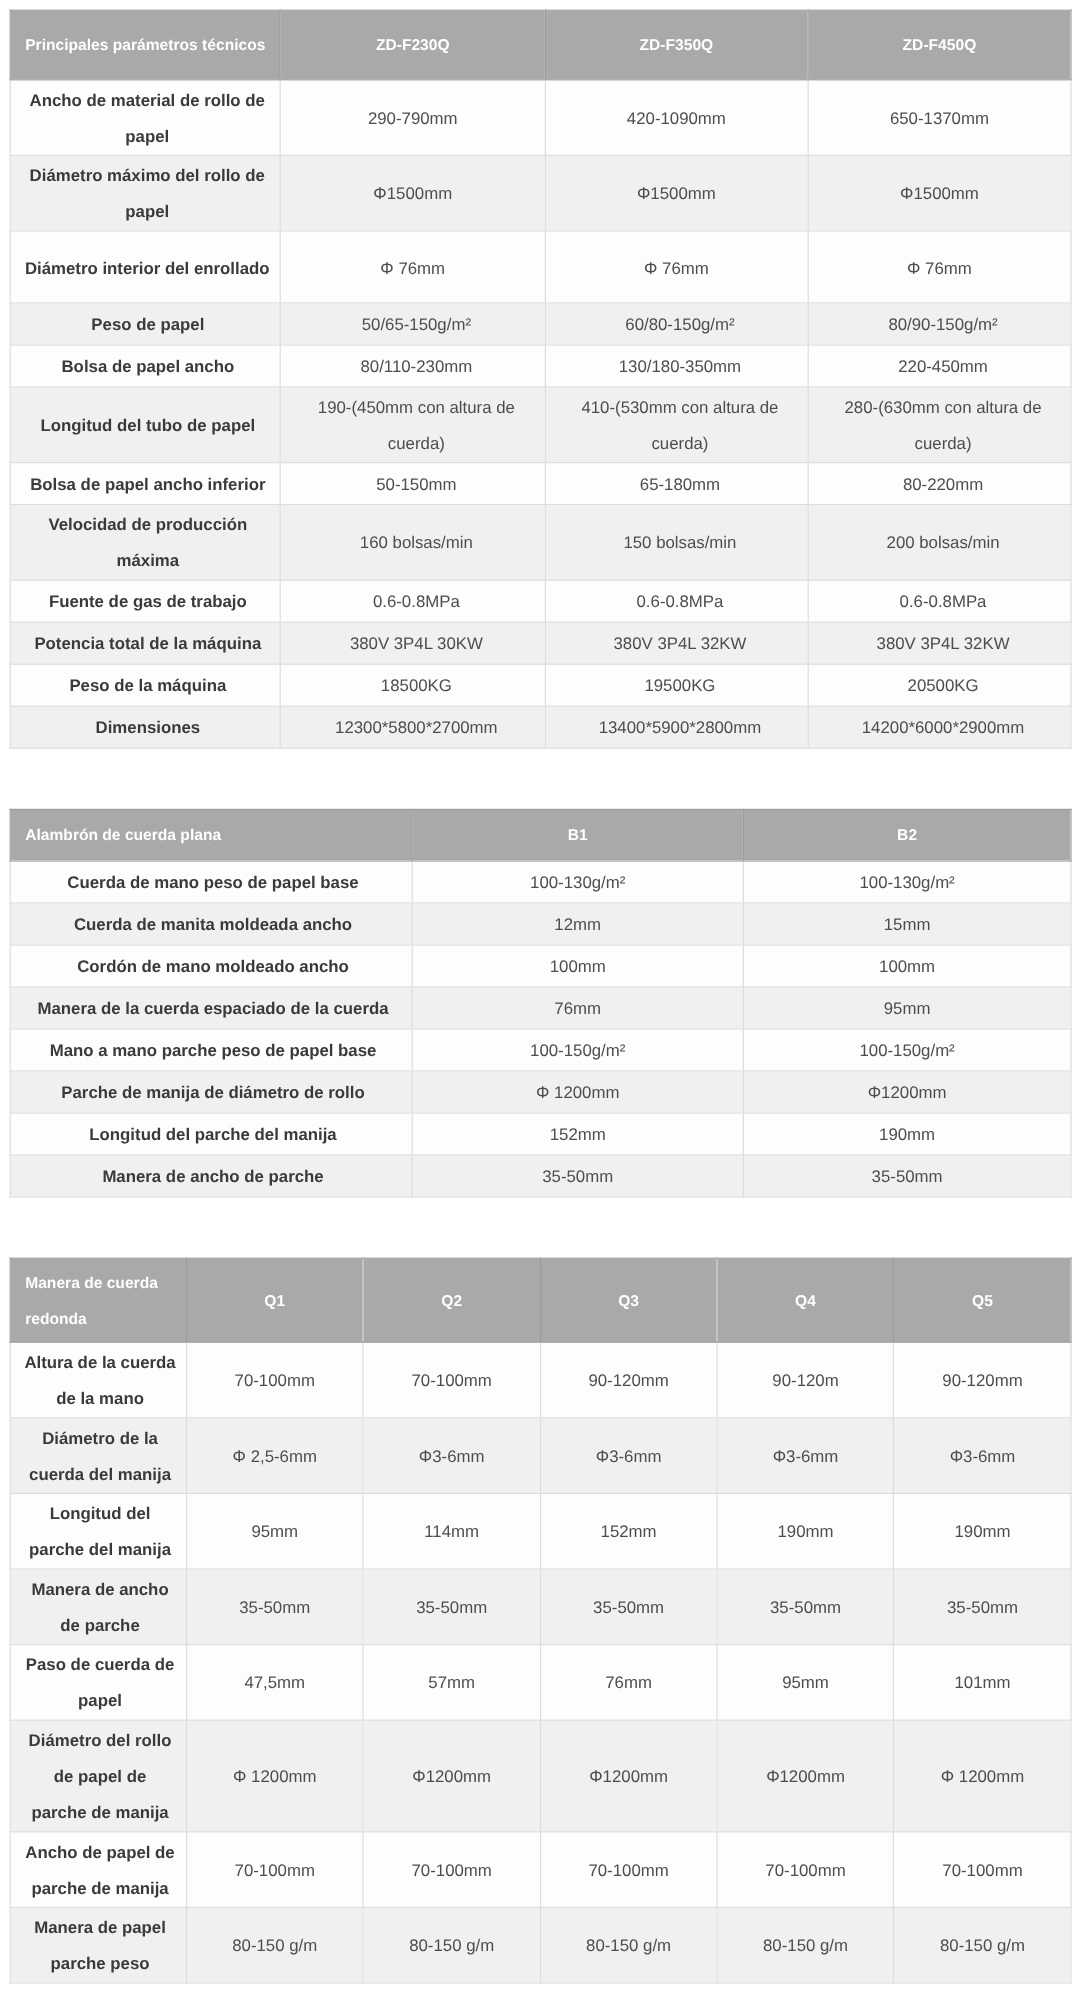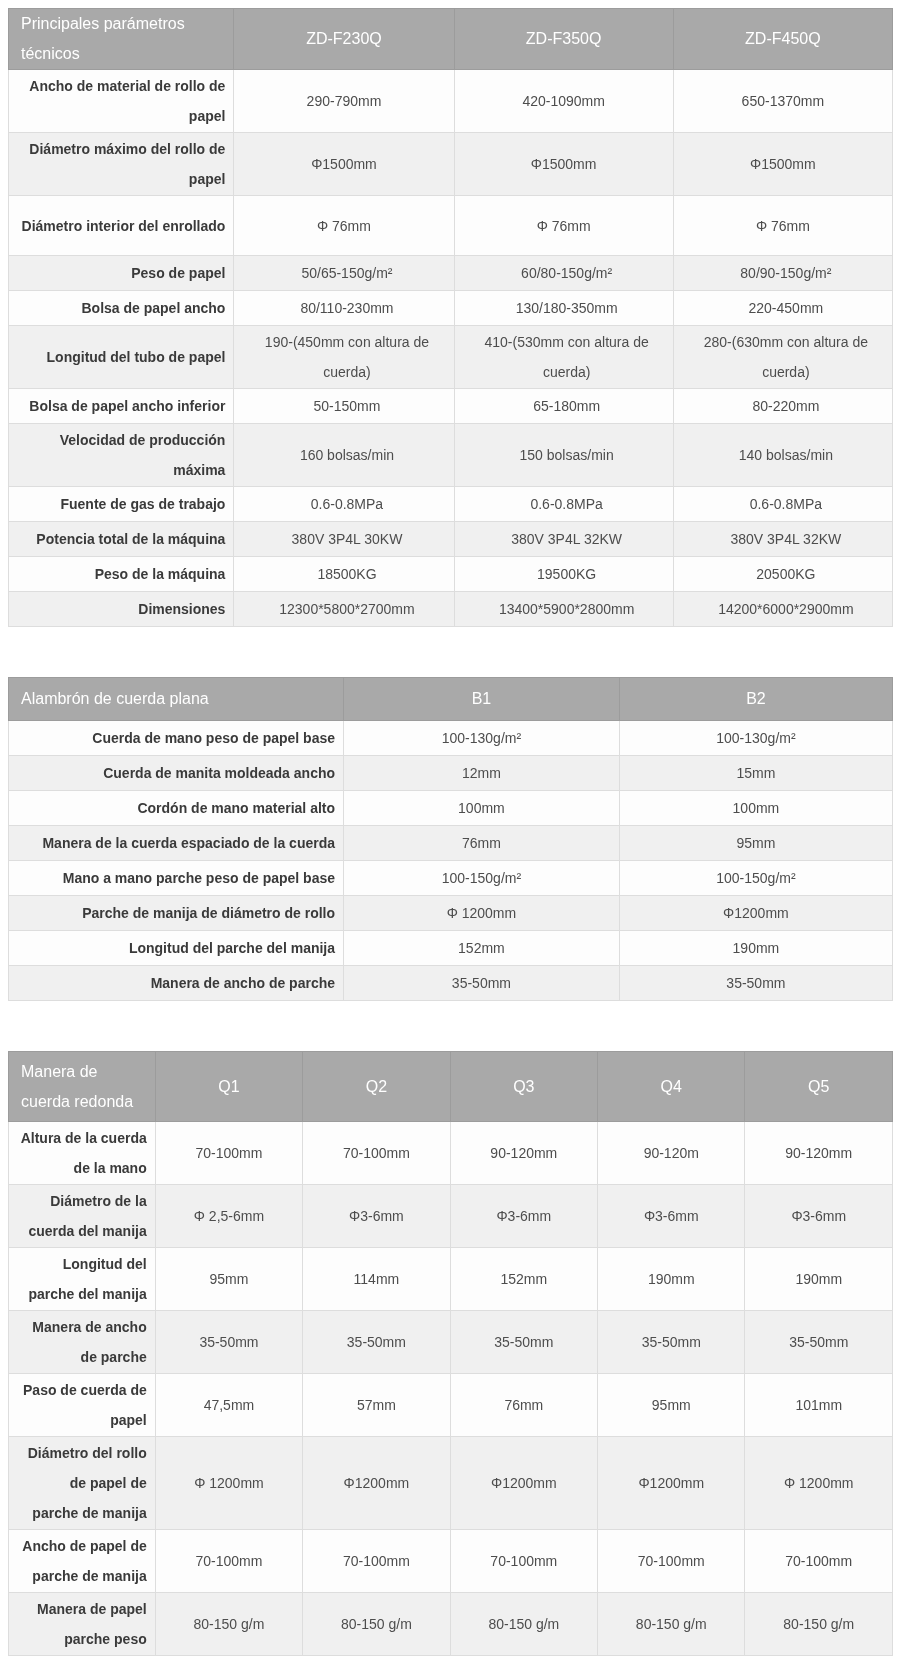--- a/index.html
+++ b/index.html
@@ -30,29 +30,29 @@
     border:1px solid var(--border);
     font-size:14px;
     line-height:30px;
     vertical-align:middle;
     overflow:hidden;
     box-sizing:border-box;
   }
   thead th{
     background:var(--header-bg);
     color:var(--header-text);
-    font-size:16px;
-    font-weight:normal;
+    font-size:13px;
+    font-weight:bold;
     text-align:center;
     padding:0 6px;
     border:1px solid var(--header-border);
   }
   thead th.corner{text-align:left;padding:0 12px;}
   tbody td.label{
-    text-align:right;
+    text-align:center;
     font-weight:bold;
     color:var(--label-text);
     padding:1px 8px 1px 11px;
   }
   tbody td.value{
     text-align:center;
     color:var(--value-text);
     padding:1px 6px;
   }
   tbody tr:nth-child(odd){background:var(--row-bg);}
@@ -132,21 +132,21 @@
         <tr>
           <td class="label">Bolsa de papel ancho inferior</td>
           <td class="value">50-150mm</td>
           <td class="value">65-180mm</td>
           <td class="value">80-220mm</td>
         </tr>
         <tr>
           <td class="label">Velocidad de producción máxima</td>
           <td class="value">160 bolsas/min</td>
           <td class="value">150 bolsas/min</td>
-          <td class="value">140 bolsas/min</td>
+          <td class="value">200 bolsas/min</td>
         </tr>
         <tr>
           <td class="label">Fuente de gas de trabajo</td>
           <td class="value">0.6-0.8MPa</td>
           <td class="value">0.6-0.8MPa</td>
           <td class="value">0.6-0.8MPa</td>
         </tr>
         <tr>
           <td class="label">Potencia total de la máquina</td>
           <td class="value">380V 3P4L 30KW</td>
@@ -180,21 +180,21 @@
           <td class="label">Cuerda de mano peso de papel base</td>
           <td class="value">100-130g/m²</td>
           <td class="value">100-130g/m²</td>
         </tr>
         <tr>
           <td class="label">Cuerda de manita moldeada ancho</td>
           <td class="value">12mm</td>
           <td class="value">15mm</td>
         </tr>
         <tr>
-          <td class="label">Cordón de mano material alto</td>
+          <td class="label">Cordón de mano moldeado ancho</td>
           <td class="value">100mm</td>
           <td class="value">100mm</td>
         </tr>
         <tr>
           <td class="label">Manera de la cuerda espaciado de la cuerda</td>
           <td class="value">76mm</td>
           <td class="value">95mm</td>
         </tr>
         <tr>
           <td class="label">Mano a mano parche peso de papel base</td>

